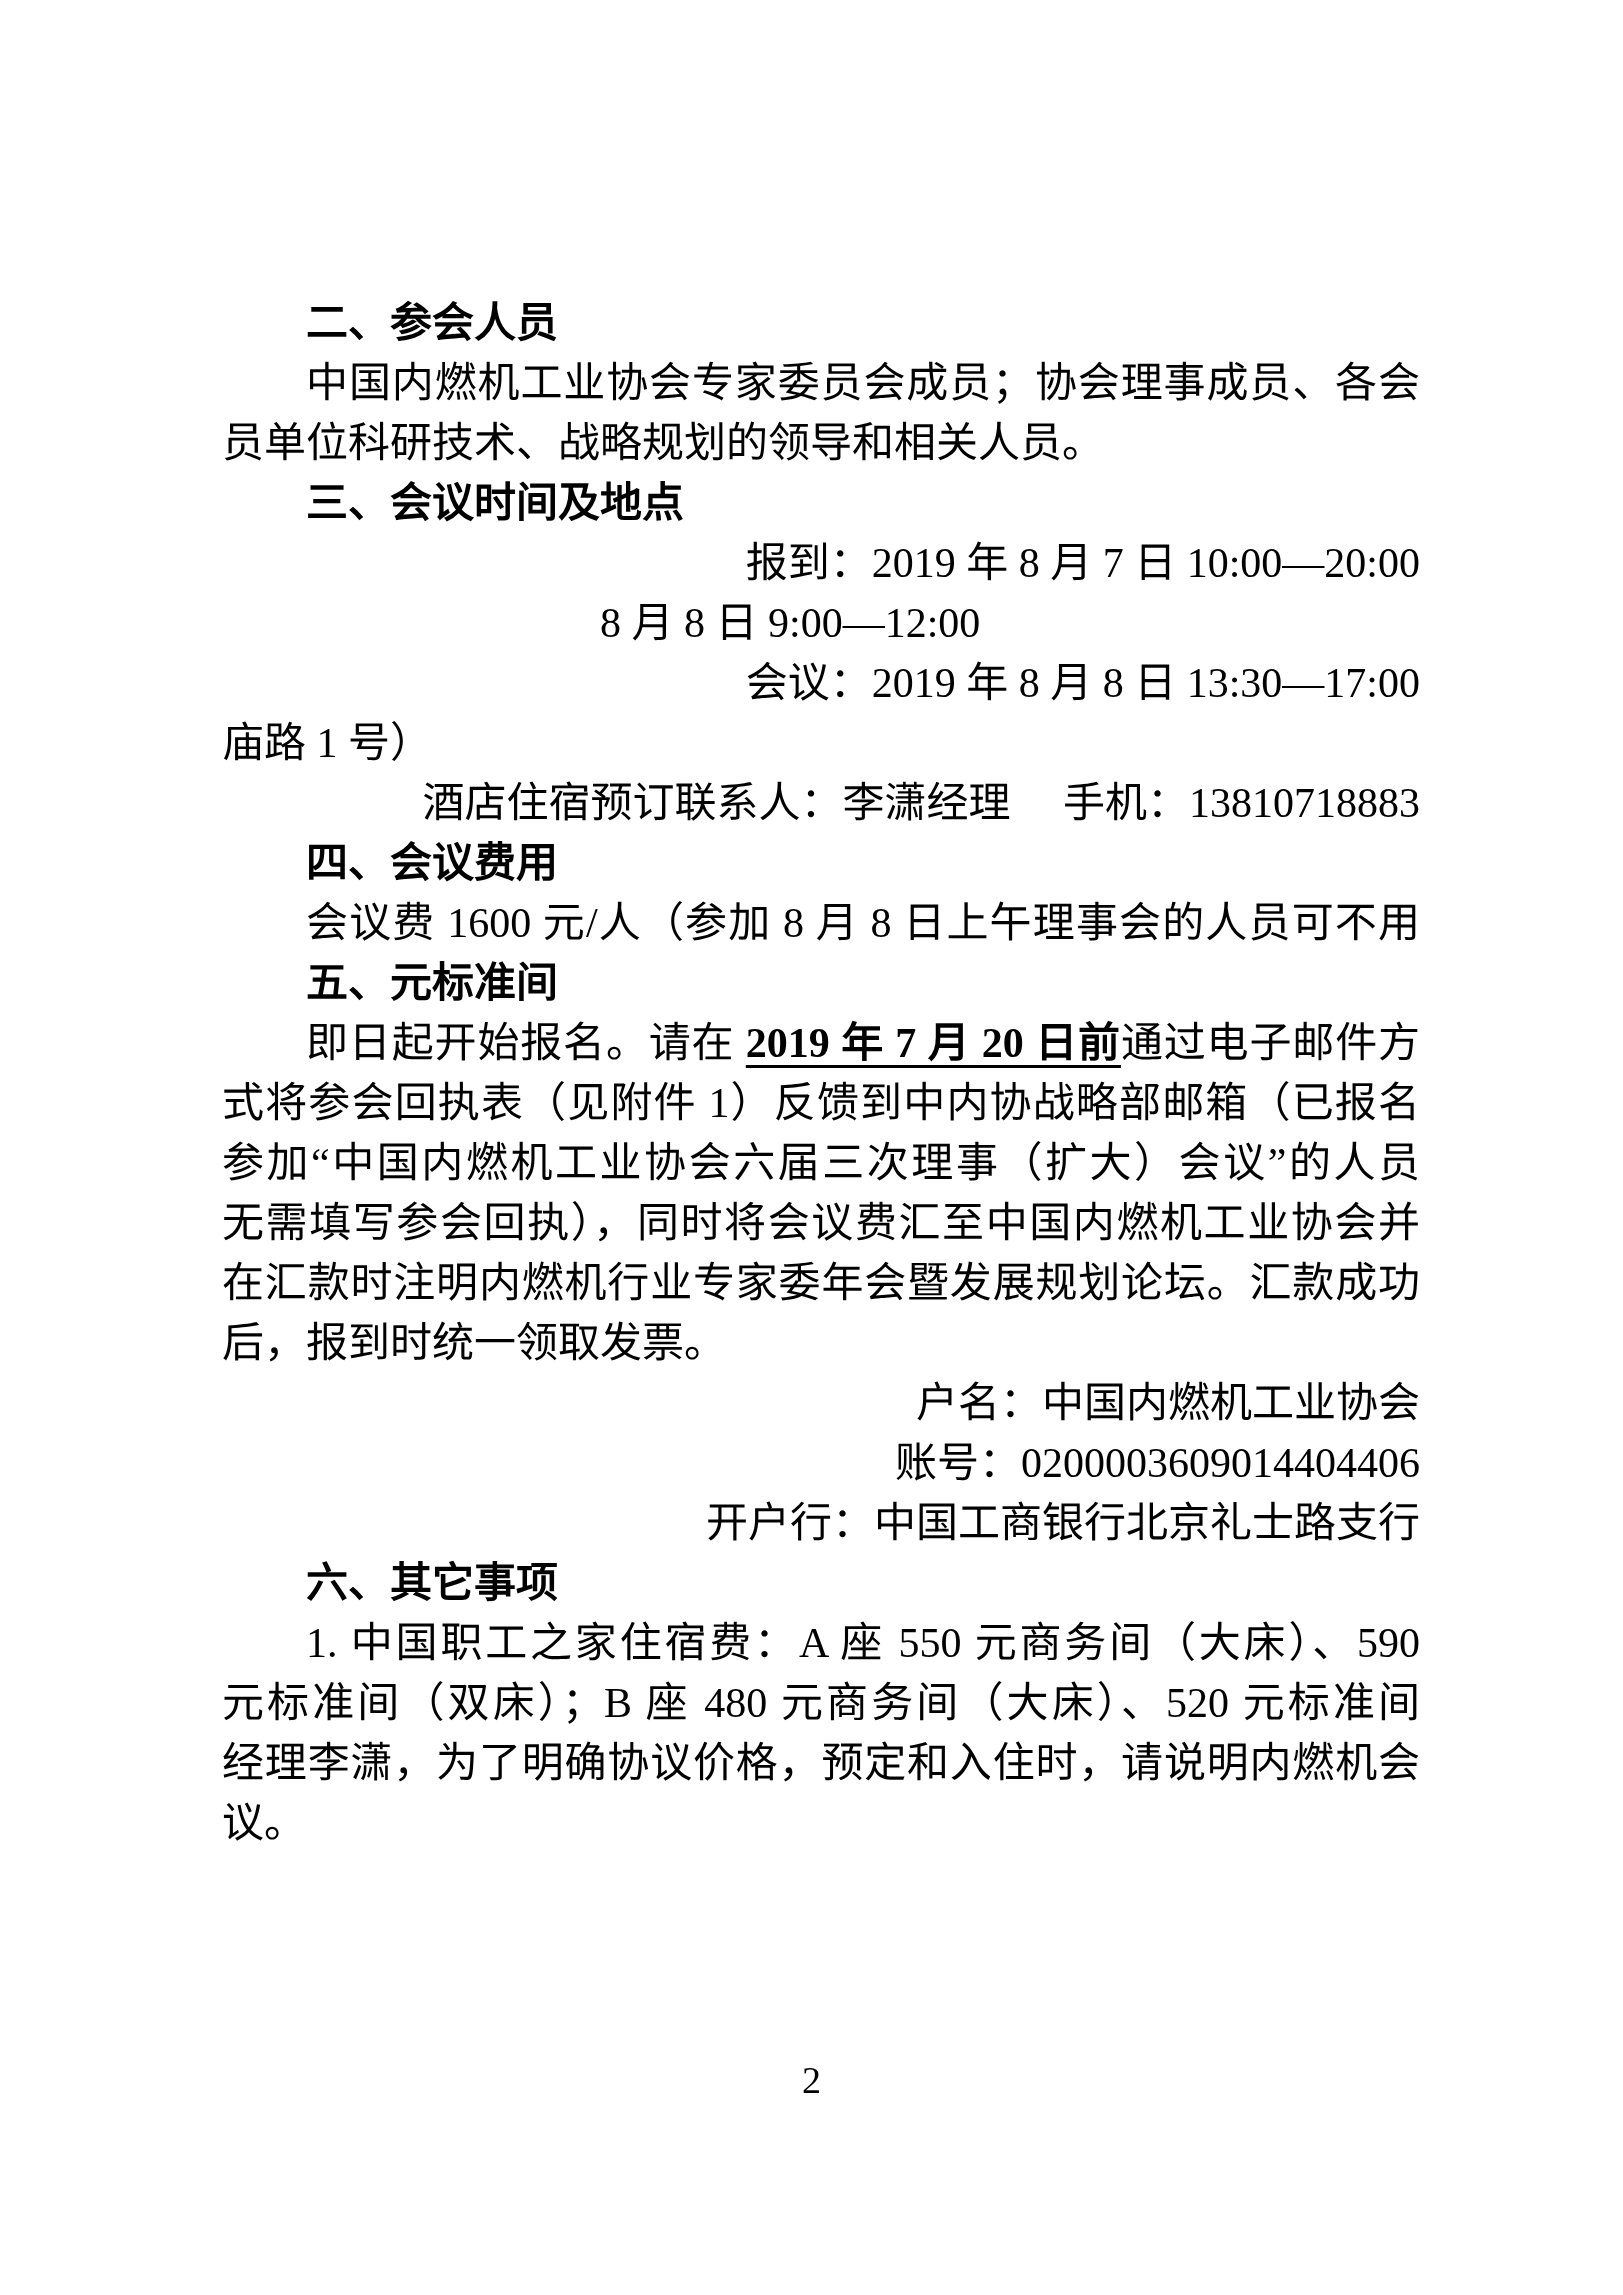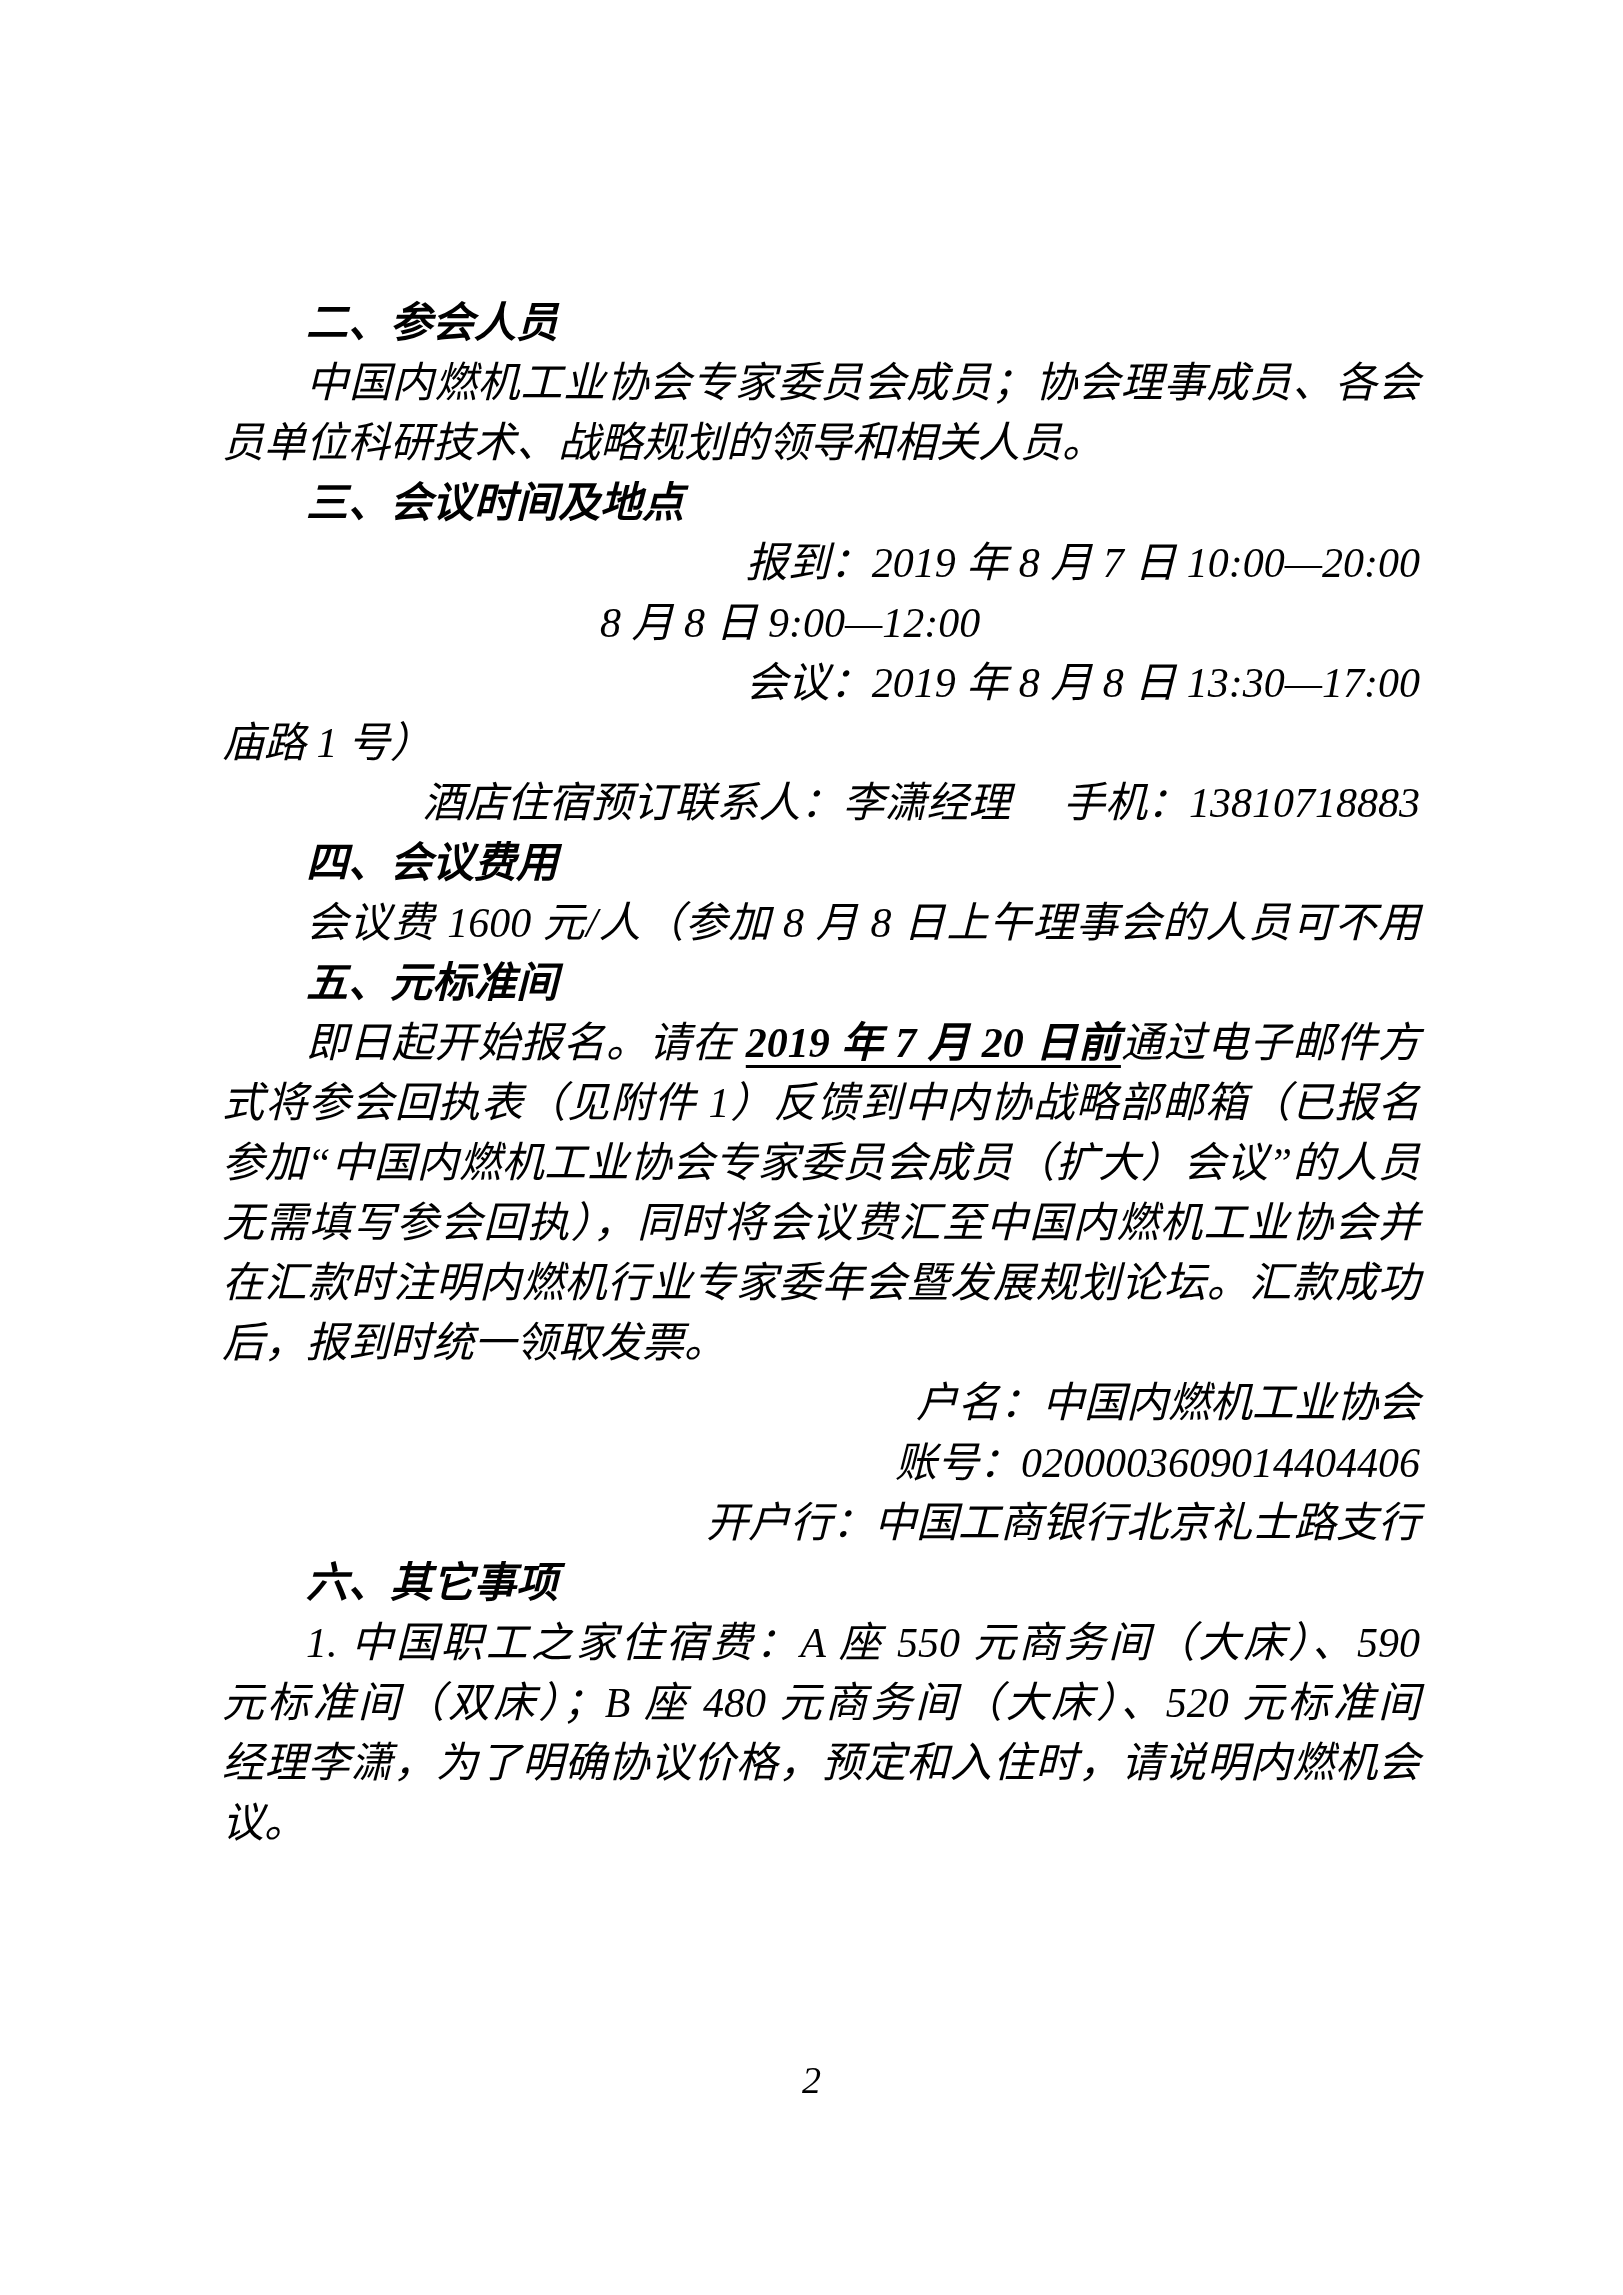--- a/index.html
+++ b/index.html
@@ -4,21 +4,20 @@
 <style>
   html, body { margin: 0; padding: 0; background: #ffffff; }
   .page {
     position: relative;
     width: 1623px;
     height: 2295px;
     background: #ffffff;
     color: #000000;
     font-family: "Liberation Serif", "DejaVu Serif", serif;
     overflow: hidden;
-    font-style: italic;
   }
   .content {
     position: absolute;
     left: 222px;
     top: 293px;
     width: 1198px;
     font-size: 42px;
     line-height: 60px;
   }
   .line { height: 60px; }
@@ -70,21 +69,21 @@
     <div class="line i2">酒店住宿预订联系人：李潇经理　 手机：13810718883</div>
 
     <div class="line h">四、会议费用</div>
     <div class="line i2 j">会议费 1600 元/人（参加 8 月 8 日上午理事会的人员可不用</div>
 
     <div class="line h">五、元标准间</div>
     <div class="line i2 j">
       <span>即日起开始报名。请在 </span><span class="em">2019 年 7 月 20 日前</span><span>通过电子邮件方</span>
     </div>
     <div class="line j">式将参会回执表（见附件 1）反馈到中内协战略部邮箱（已报名</div>
-    <div class="line j">参加“中国内燃机工业协会专家委员会成员（扩大）会议”的人员</div>
+    <div class="line j">参加“中国内燃机工业协会六届三次理事（扩大）会议”的人员</div>
     <div class="line j">无需填写参会回执），同时将会议费汇至中国内燃机工业协会并</div>
     <div class="line j">在汇款时注明内燃机行业专家委年会暨发展规划论坛。汇款成功</div>
     <div class="line">后，报到时统一领取发票。</div>
     <div class="line i2">户名：中国内燃机工业协会</div>
     <div class="line i2">账号：0200003609014404406</div>
     <div class="line i2">开户行：中国工商银行北京礼士路支行</div>
 
     <div class="line h">六、其它事项</div>
     <div class="line i2 j">1. 中国职工之家住宿费：A 座 550 元商务间（大床）、590</div>
     <div class="line j">元标准间（双床）；B 座 480 元商务间（大床）、520 元标准间</div>

